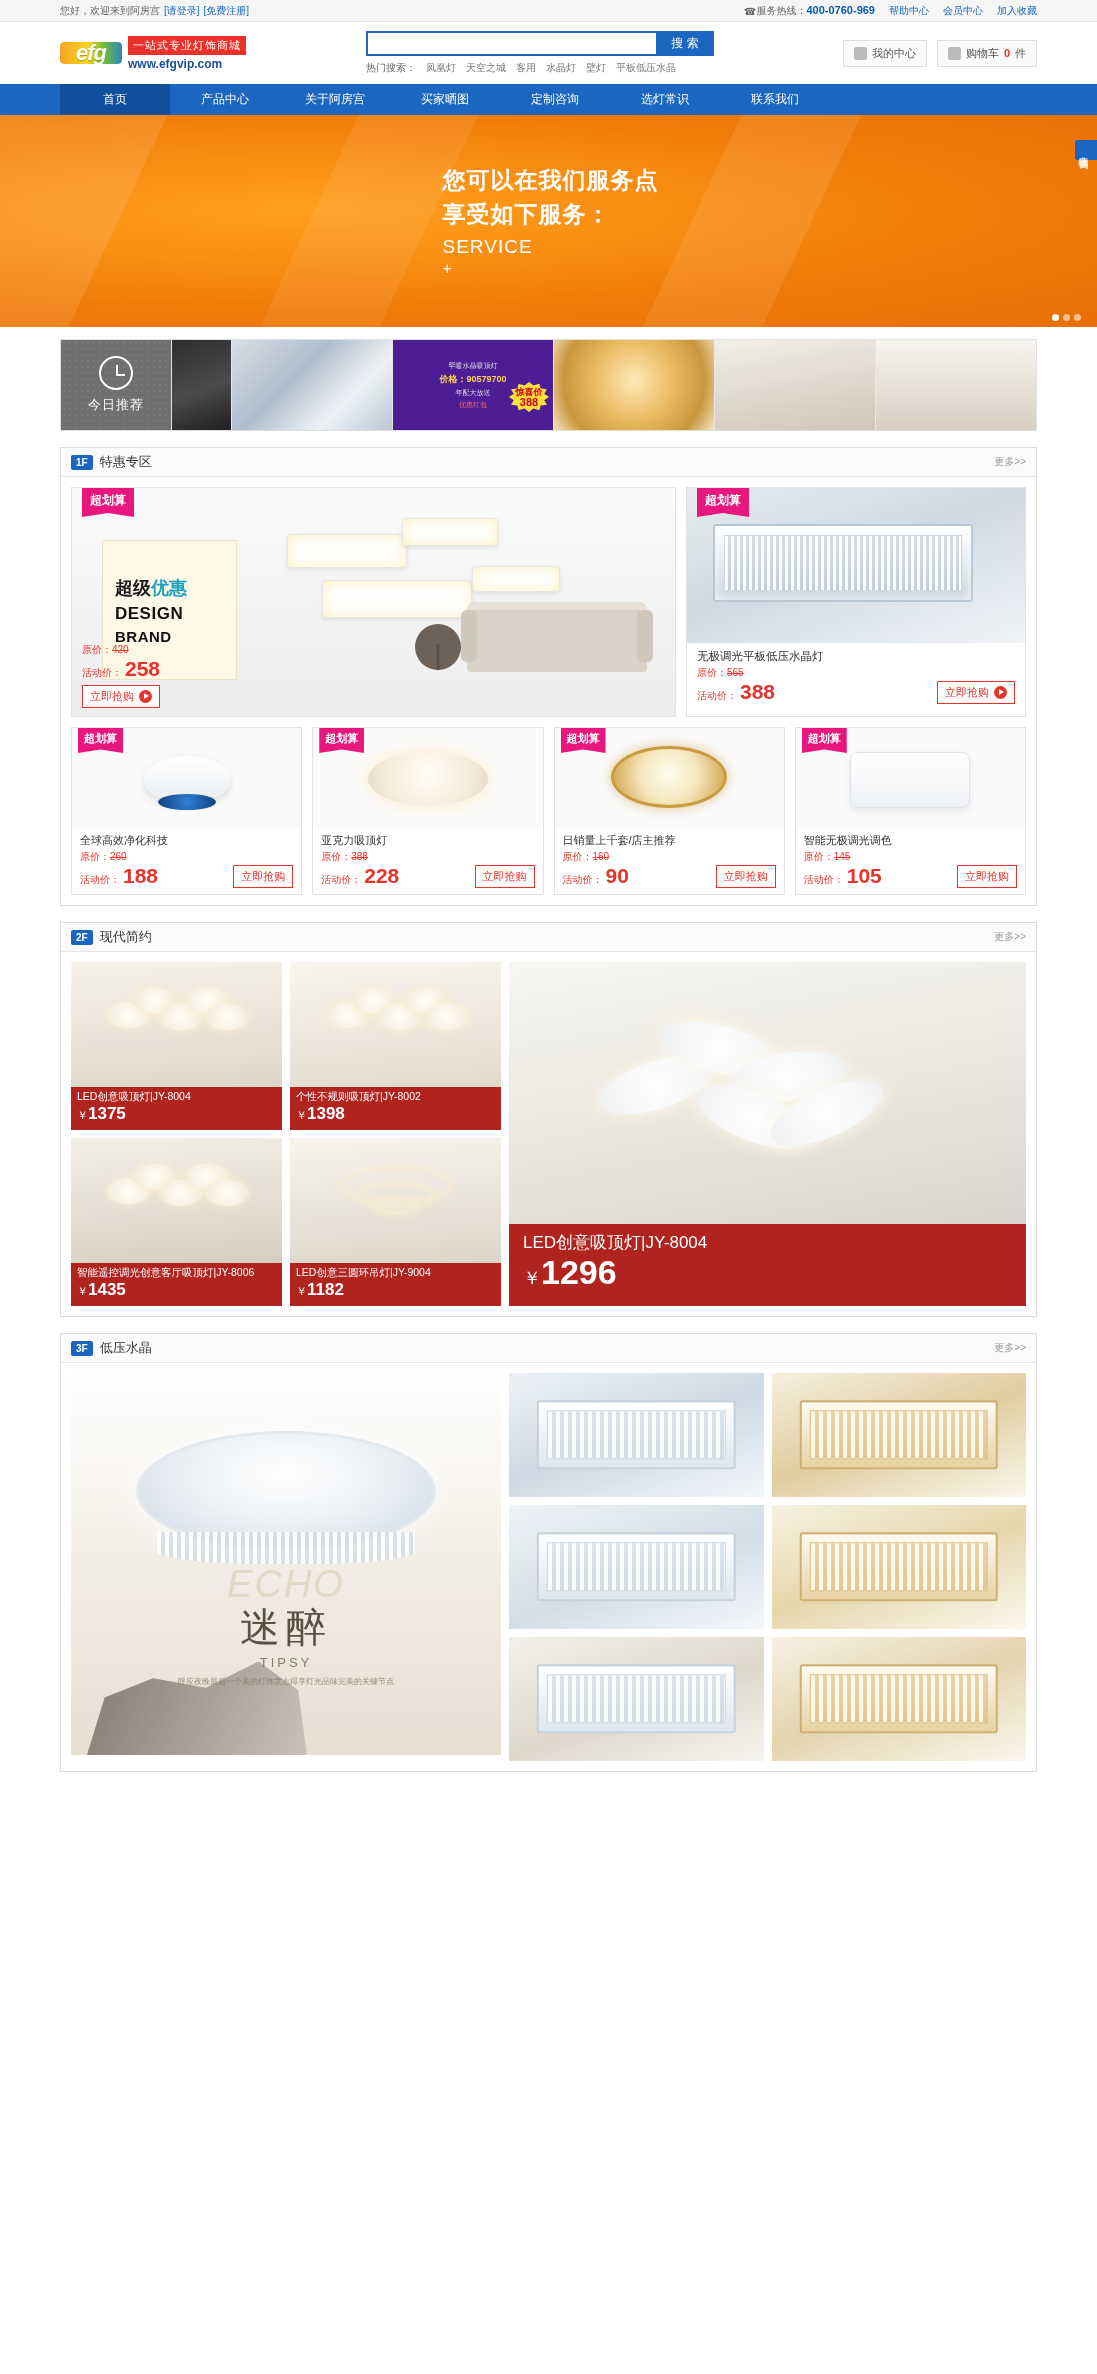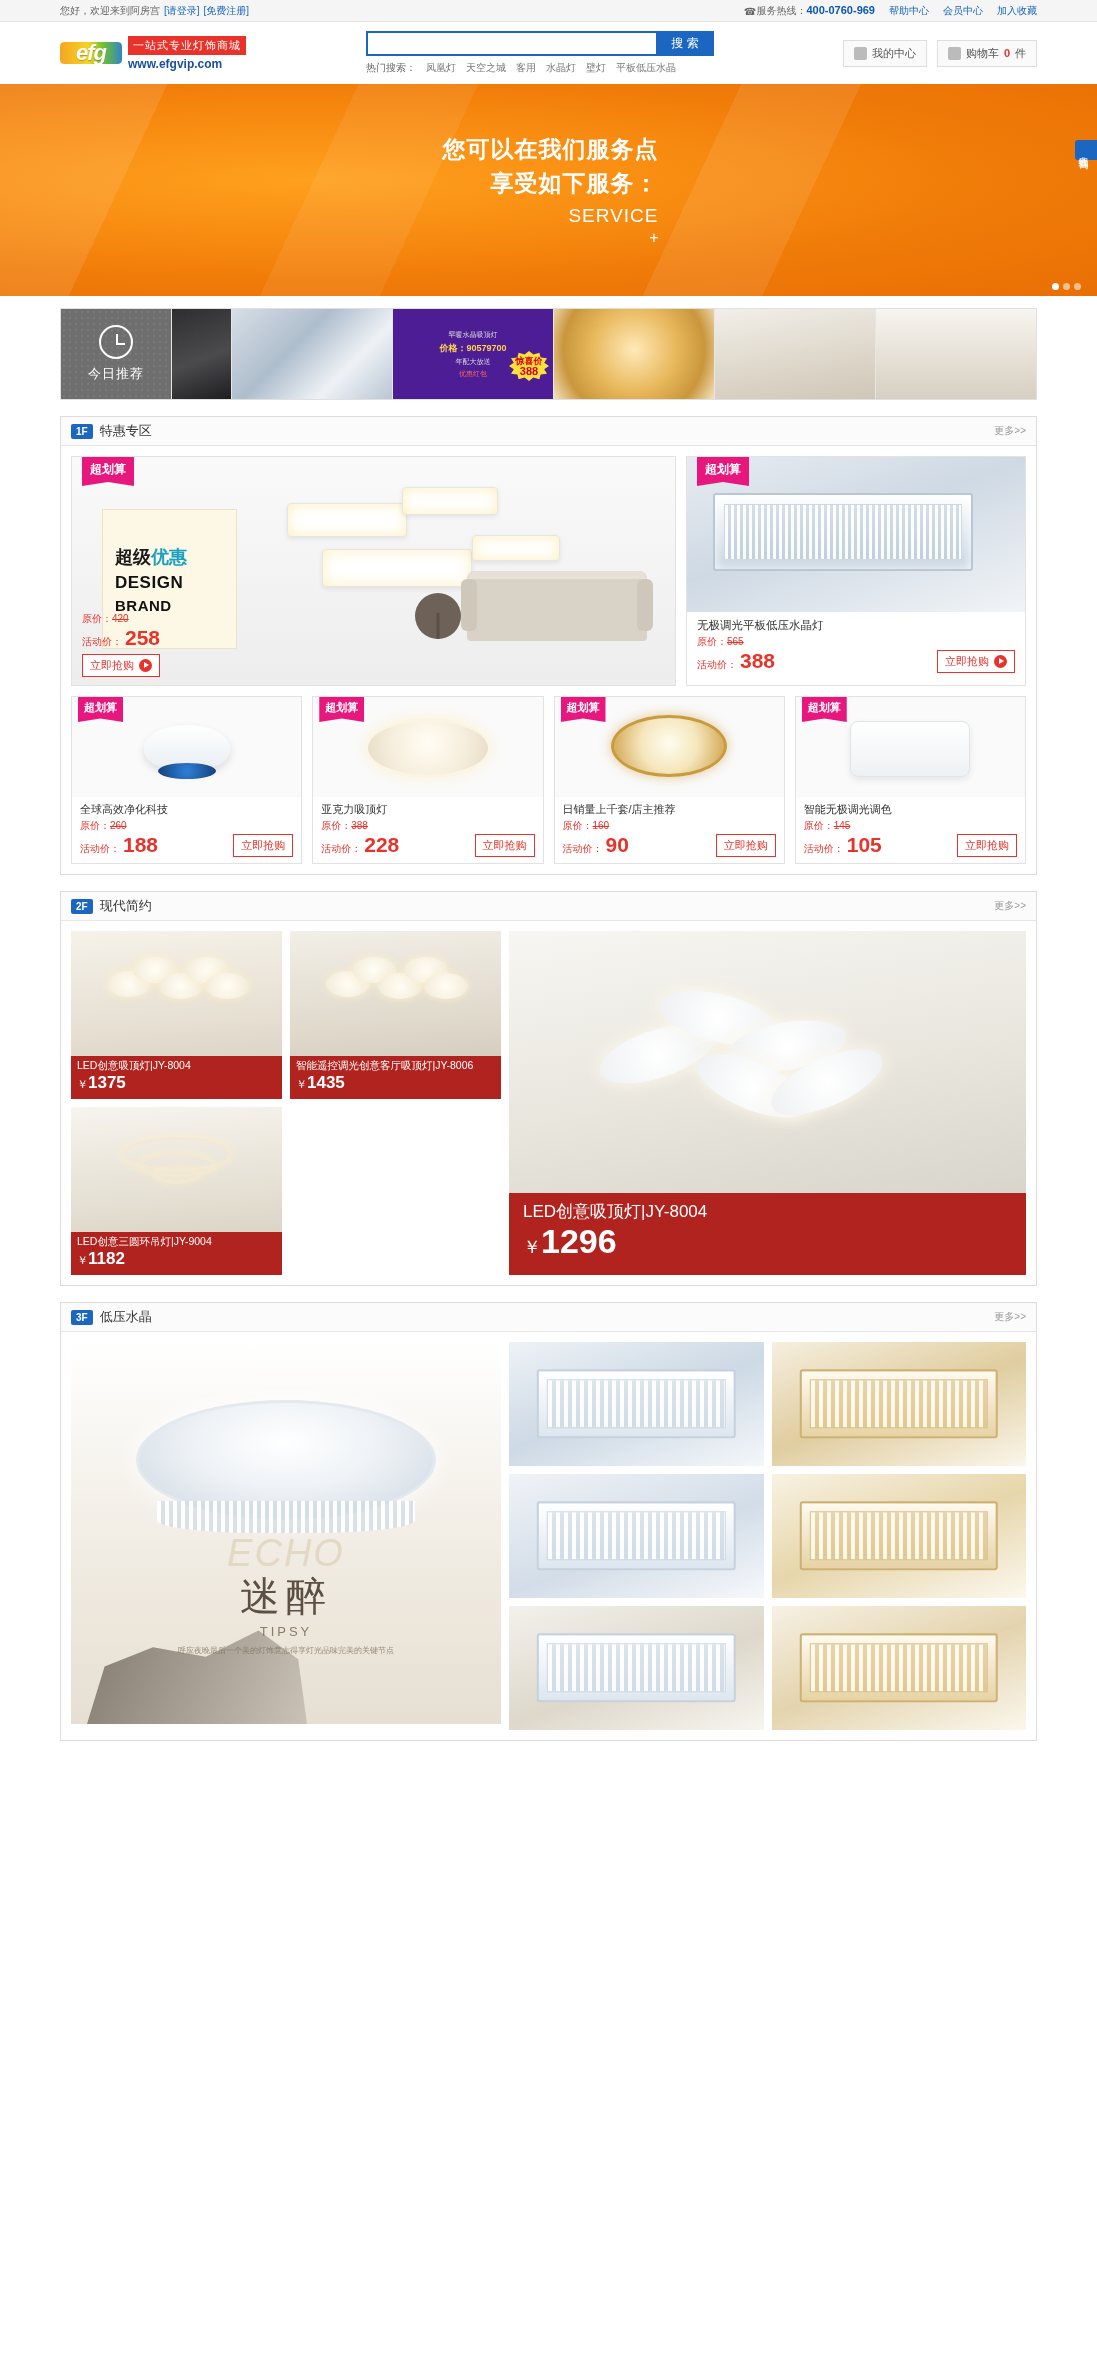--- a/index.html
+++ b/index.html
@@ -105,21 +105,21 @@
       linear-gradient(115deg, rgba(255,255,255,.10) 0 14%, transparent 14% 30%, rgba(255,255,255,.07) 30% 40%, transparent 40% 62%, rgba(255,255,255,.09) 62% 72%, transparent 72%);
   }
   .banner-inner {
     position: relative; width: 100%; height: 100%;
     display: flex; align-items: center; justify-content: center; gap: 0px;
   }
   .svc-left {
     text-align: right; color: #fff; font-size: 12.5px; line-height: 20px;
     padding-right: 4px; text-shadow: 0 1px 1px rgba(0,0,0,.12);
   }
-  .svc-right { color: #fff; padding-left: 4px; text-align: right; }
+  .svc-right { color: #fff; padding-left: 4px; }
   .svc-right .l1 { font-size: 23px; font-weight: bold; letter-spacing: 1px; }
   .svc-right .l2 { font-size: 23px; font-weight: bold; letter-spacing: 1px; margin-top:3px;}
   .svc-right .l3 { font-size: 19px; margin-top: 6px; letter-spacing: 1px; }
   .svc-right .plus { font-size: 16px; margin-top: 2px; }
   .banner-dots { position: absolute; bottom: 6px; right: 16px; display:flex; gap:4px;}
   .banner-dots i { width:7px; height:7px; border-radius:50%; background: rgba(255,255,255,.55); display:block;}
   .banner-dots i.on { background:#fff; }
 
   
   .online-tab {
@@ -422,20 +422,29 @@
       </div>
       <div class="head-btn">
         <span class="ic"></span>
         <span>购物车</span>
         <span class="cart-count">0</span>
         <span>件</span>
       </div>
     </div>
   </div>
 
+  <div class="nav">
+    <a href="#" class="active">首页</a>
+    <a href="#">产品中心</a>
+    <a href="#">关于阿房宫</a>
+    <a href="#">买家晒图</a>
+    <a href="#">定制咨询</a>
+    <a href="#">选灯常识</a>
+    <a href="#">联系我们</a>
+  </div>
 
   <div class="banner">
     <div class="banner-inner">
       <div class="svc-right">
         <div class="l1">您可以在我们服务点</div>
         <div class="l2">享受如下服务：</div>
         <div class="l3">SERVICE</div>
         <div class="plus">+</div>
       </div>
     </div>
@@ -640,20 +649,33 @@
               <i></i>
               <i></i>
               <i></i>
               <i></i>
             </div>
           <div class="m-cap">
             <div class="nm">LED创意吸顶灯|JY-8004</div>
             <div class="pr"><small>￥</small><span>1375</span></div>
           </div>
         </div>
+        <div class="m-card sc-room-b">
+          <div class="petal-lamp">
+              <i></i>
+              <i></i>
+              <i></i>
+              <i></i>
+              <i></i>
+            </div>
+          <div class="m-cap">
+            <div class="nm">个性不规则吸顶灯|JY-8002</div>
+            <div class="pr"><small>￥</small><span>1398</span></div>
+          </div>
+        </div>
         <div class="m-card sc-room-c">
           <div class="petal-lamp">
               <i></i>
               <i></i>
               <i></i>
               <i></i>
               <i></i>
             </div>
           <div class="m-cap">
             <div class="nm">智能遥控调光创意客厅吸顶灯|JY-8006</div>

